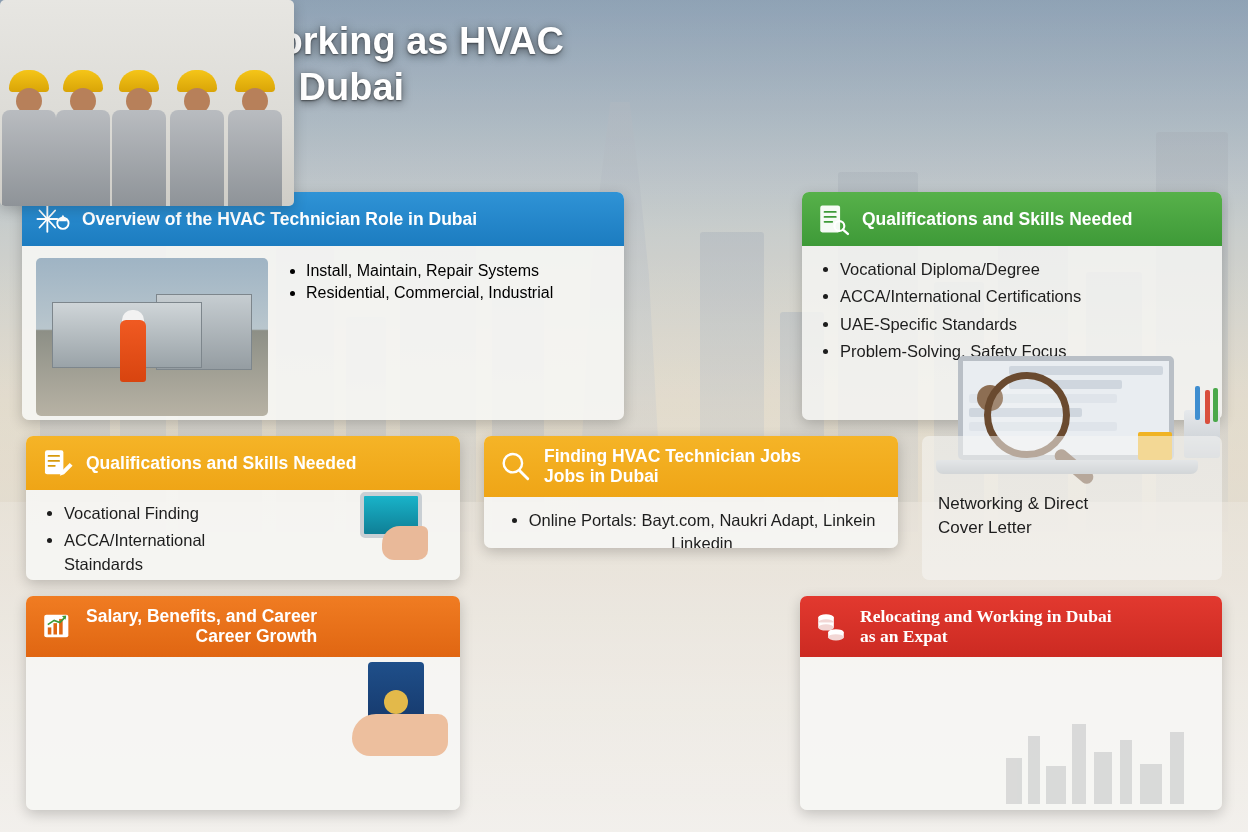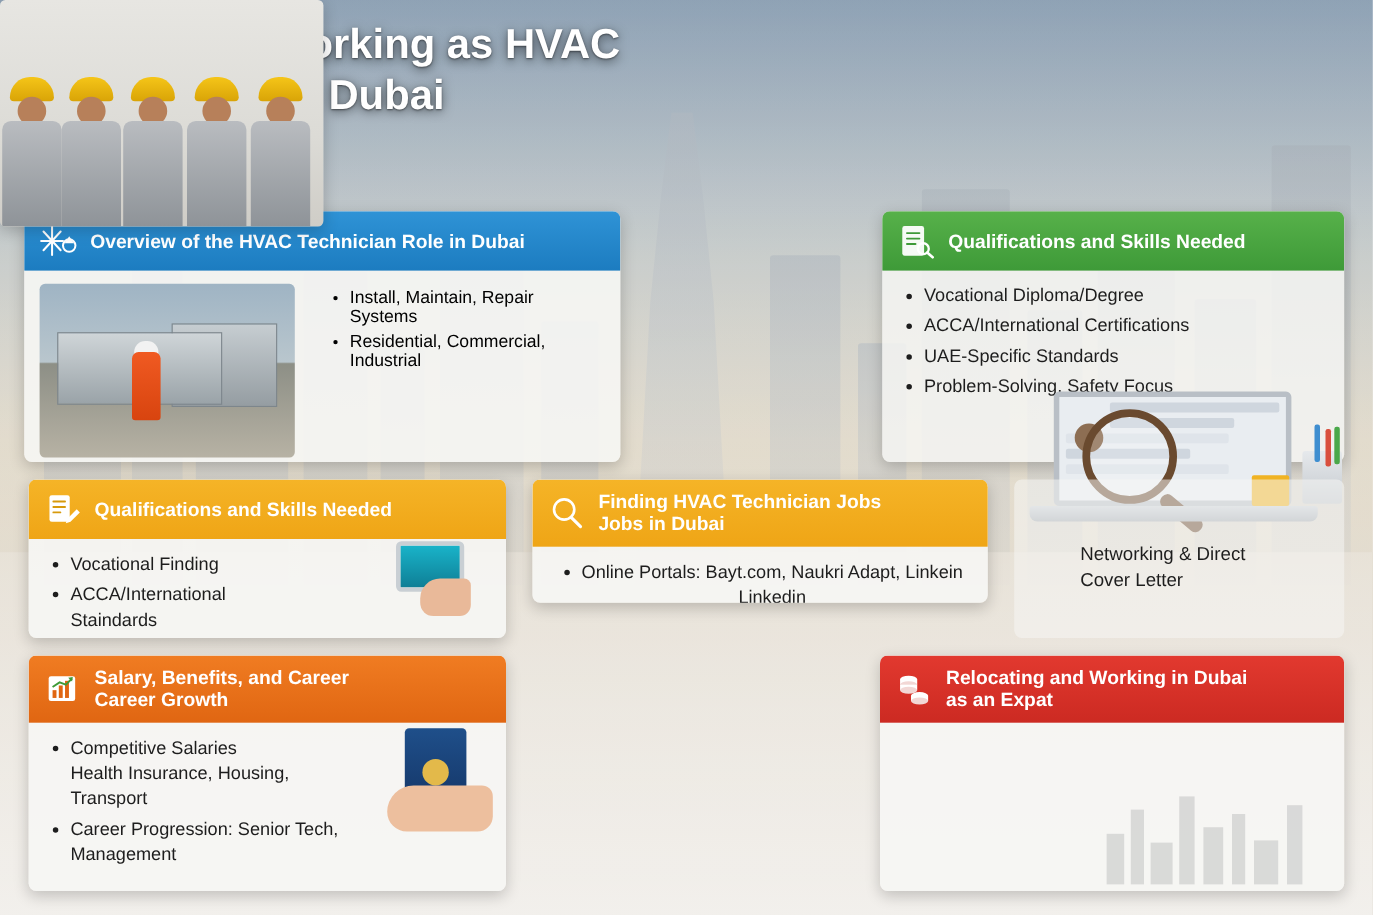--- a/index.html
+++ b/index.html
@@ -66,41 +66,41 @@
   .card-header .htext { font-size: 17.5px; line-height: 1.16; white-space: pre-line; }
   .hicon { width: 34px; height: 34px; flex: 0 0 34px; display:block; }
   .card-body {
     padding: 12px 16px 14px 16px;
     color: #1d1d1d;
     font-size: 16.5px;
     line-height: 1.42;
   }
   ul.bul { margin: 0; padding-left: 22px; }
   ul.bul li { margin: 0 0 4px 0; }
-  .plain-text { font-size: 17px; color: #1d1d1d; line-height: 1.4; white-space: pre-line; margin-left: 44px; }
+  .plain-text { font-size: 17px; color: #1d1d1d; line-height: 1.4; white-space: pre-line; }
 
   
   .hd-blue   { background: linear-gradient(180deg,#2f93d6,#1c7cc0); }
   .hd-green  { background: linear-gradient(180deg,#57b14a,#3e9a38); }
   .hd-amber  { background: linear-gradient(180deg,#f5b427,#efa516); }
-  .hd-orange { background: linear-gradient(180deg,#f07c22,#e06612); }
-  .hd-red    { background: linear-gradient(180deg,#e2392f,#cc2a22); }
-
-  
-  #card-overview   { left: 22px;  top: 192px; width: 542px; height: 228px; }
+  .hd-orange { background: linear-gradient(180deg,#f07c22,#e06612); text-align: right; }
+  .hd-red    { background: linear-gradient(180deg,#e2392f,#cc2a22); font-family: Liberation Serif, serif; }
+
+  
+  #card-overview   { left: 22px;  top: 192px; width: 602px; height: 228px; }
   #card-qual-top   { left: 802px; top: 192px; width: 420px; height: 228px; background: rgba(246,246,244,0.82); }
   #card-qual-left  { left: 26px;  top: 436px; width: 434px; height: 144px; }
   #card-finding    { left: 484px; top: 436px; width: 414px; height: 112px; }
   #card-network    { left: 922px; top: 436px; width: 300px; height: 144px; background: rgba(246,246,244,0.55); box-shadow:none; }
   #card-salary     { left: 26px;  top: 596px; width: 434px; height: 214px; }
   #card-photo      { left: 484px; top: 602px; width: 294px; height: 206px; padding: 0; background: none; }
   #card-relocating { left: 800px; top: 596px; width: 422px; height: 214px; }
 
   
-  .overview-row { display: flex; gap: 28px; padding: 12px 14px 14px 14px; justify-content: center; }
+  .overview-row { display: flex; gap: 16px; padding: 12px 14px 14px 14px; justify-content: center; }
   .photo-box {
     flex: 0 0 232px; height: 158px; border-radius: 5px; overflow: hidden;
     position: relative;
     background: linear-gradient(180deg,#9fb4c4 0%, #b9c6cd 45%, #8d8f86 46%, #b7b2a4 100%);
   }
   .photo-box .unit {
     position: absolute; left: 16px; top: 44px; width: 150px; height: 66px;
     background: linear-gradient(180deg,#cfd5d8,#9aa3a8);
     border: 1px solid #7d868c;
   }
@@ -367,29 +367,20 @@
       <svg class="hicon" viewBox="0 0 48 48">
         <rect x="6" y="8" width="34" height="32" rx="3" fill="#ffffff"></rect>
         <rect x="11" y="26" width="5" height="10" fill="#e06612"></rect>
         <rect x="19" y="20" width="5" height="16" fill="#e06612"></rect>
         <rect x="27" y="14" width="5" height="22" fill="#e06612"></rect>
         <path d="M11 22 L20 16 L28 19 L36 11" fill="none" stroke="#3e9a38" stroke-width="2.4"></path>
         <path d="M31 10 L37 9 L36 15 Z" fill="#3e9a38"></path>
       </svg>
       <div class="htext">Salary, Benefits, and Career
 Career Growth</div>
-    </div>
-    <div class="card-body">
-      <ul class="bul">
-        <li style="white-space:pre-line">Competitive Salaries
-Health Insurance, Housing,
-Transport</li>
-        <li style="white-space:pre-line">Career Progression: Senior Tech,
-Management</li>
-      </ul>
     </div>
   </div>
 
   <div class="mini-ill" id="ill-passport">
     <div class="pp">
         <div class="crest"></div>
       </div>
     <div class="hand"></div>
   </div>
 

